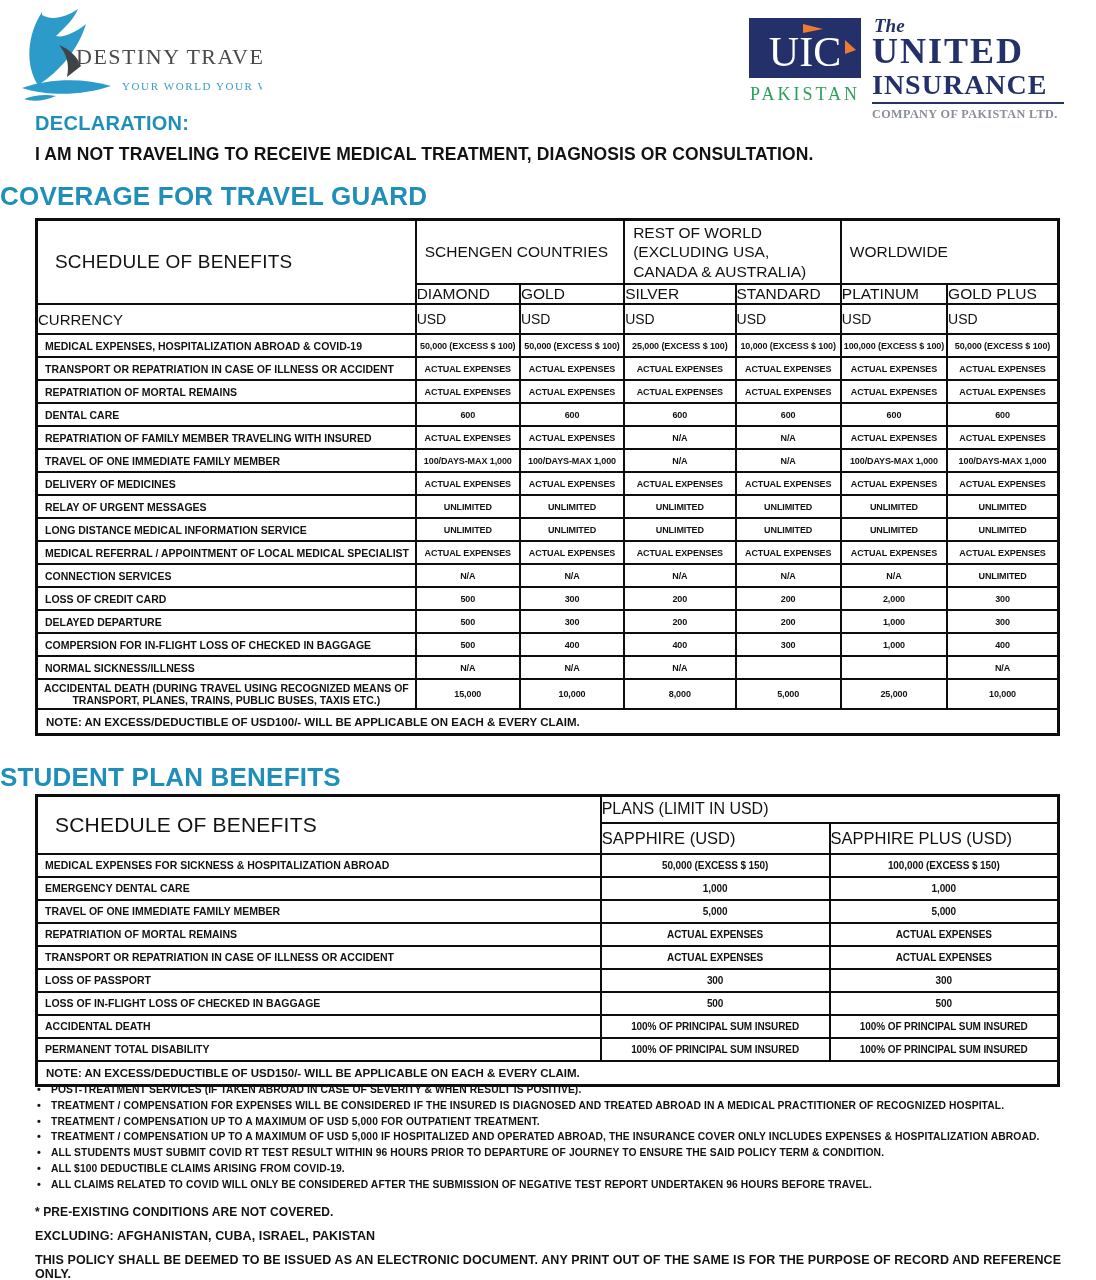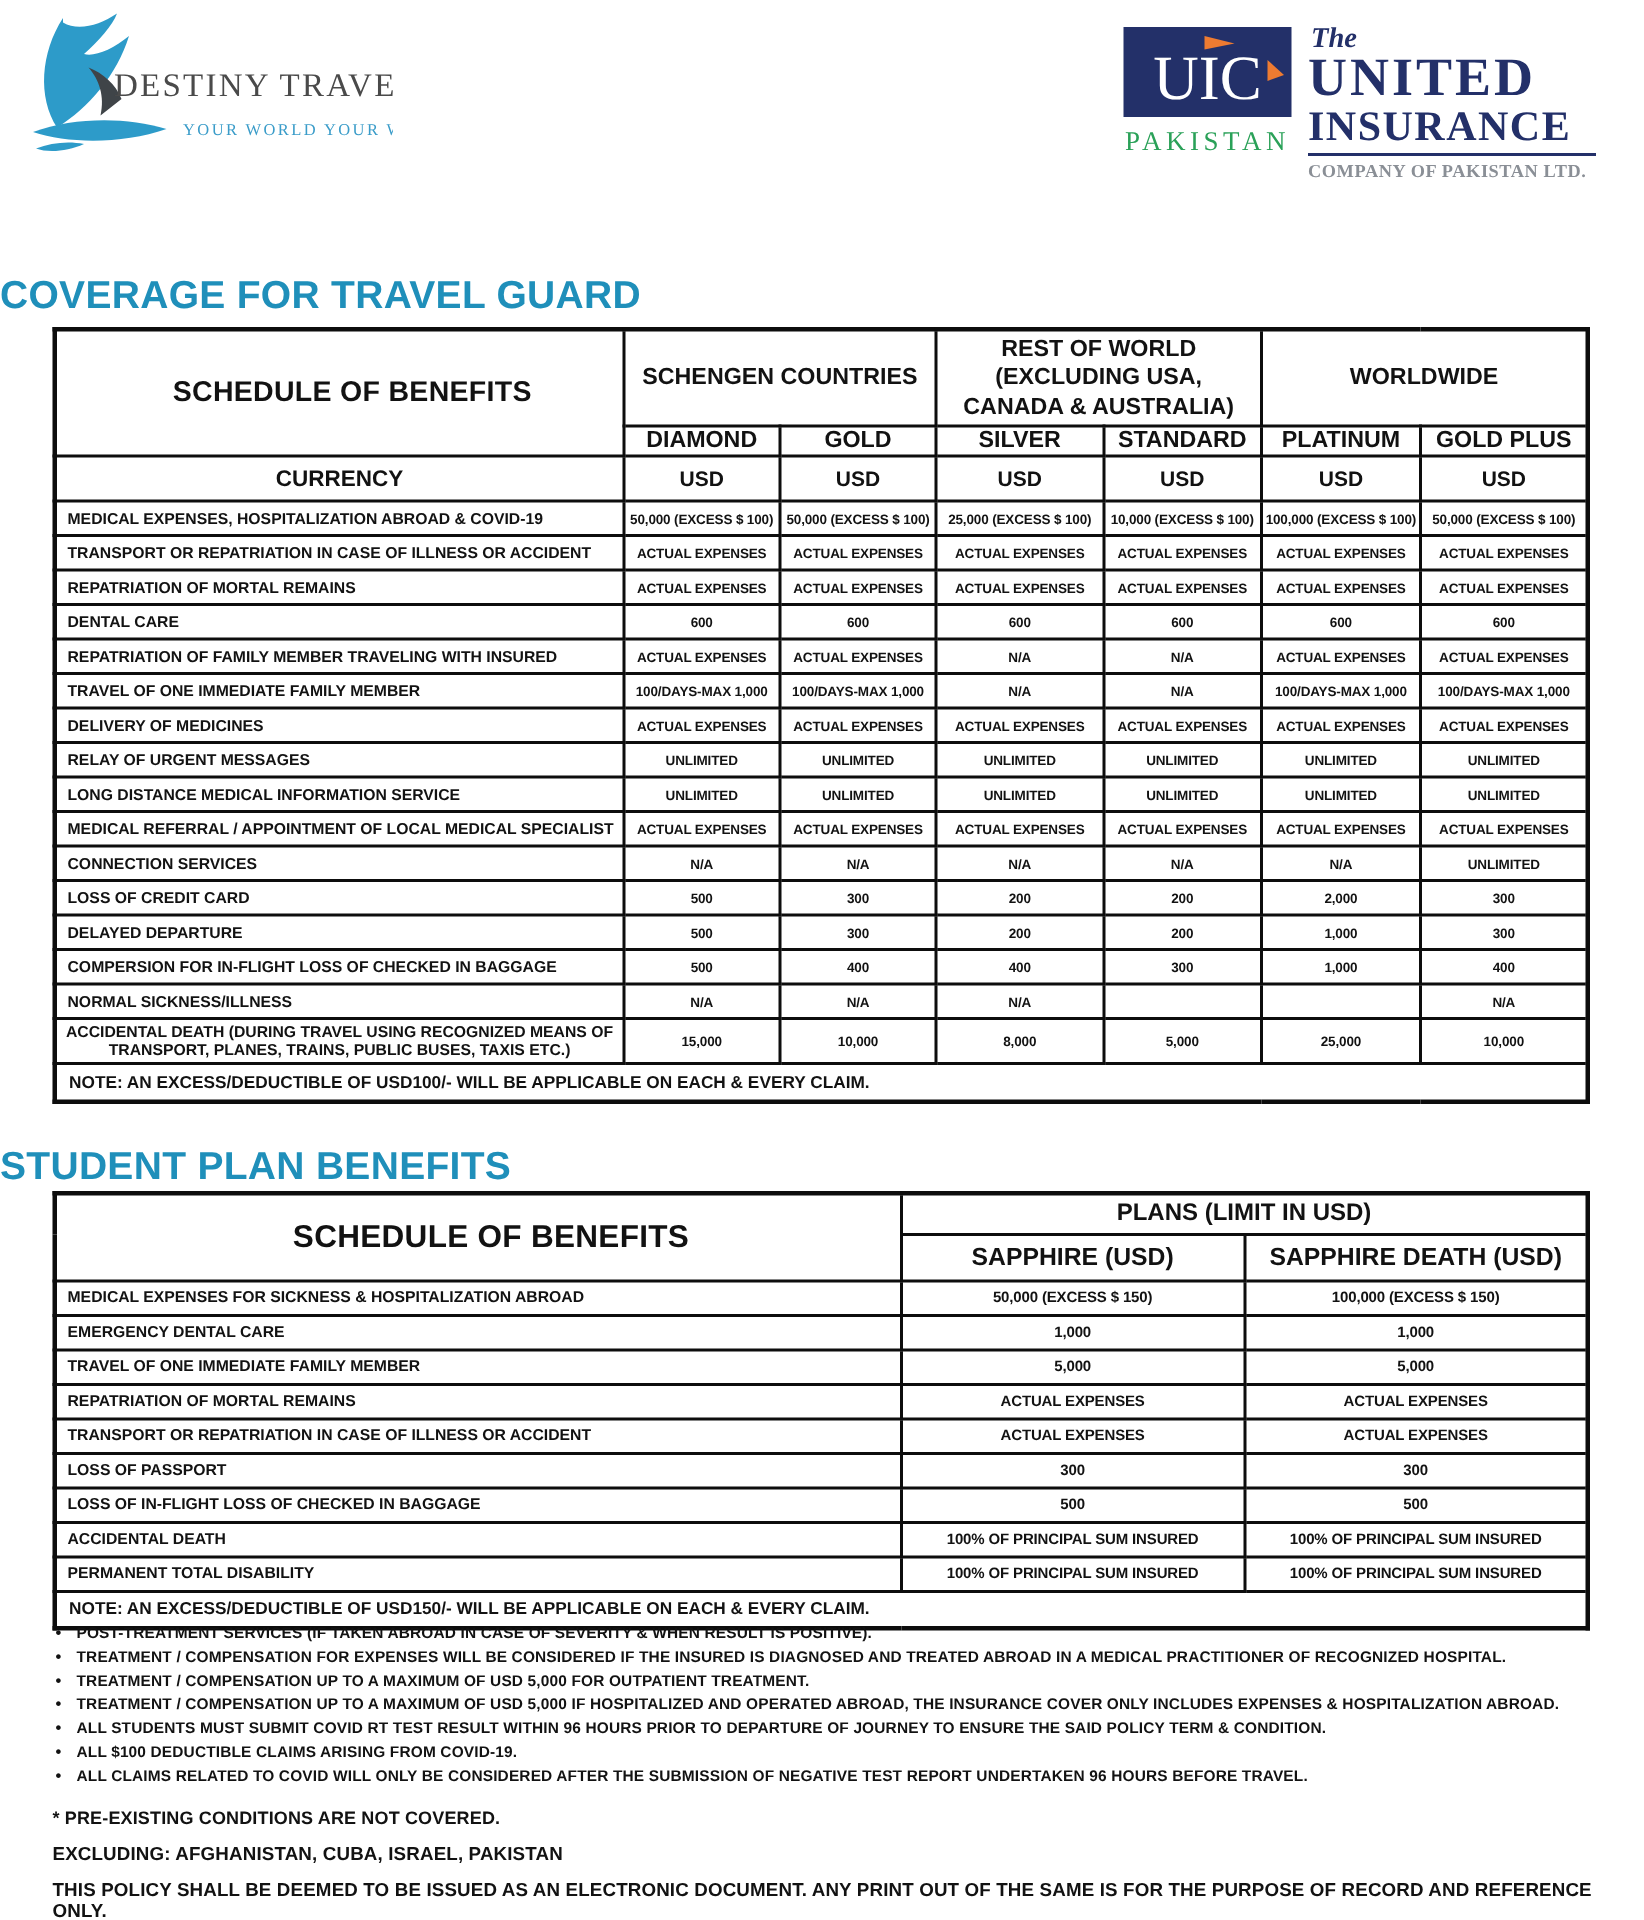--- a/index.html
+++ b/index.html
@@ -32,21 +32,21 @@
     font-size:26px; font-weight:bold; color:var(--accent,#1f8fba); letter-spacing:0.2px; }
   #title-travel  { top:181px; }
   #title-student { top:762px; }
 
   
   .tbl { position:absolute; left:35px; width:1025px; border-collapse:collapse; table-layout:fixed;
          border:3px solid var(--border,#0d0d0d); }
   #tbl-travel  { top:218px; }
   #tbl-student { top:794px; }
   .tbl th, .tbl td { border:2px solid var(--border,#0d0d0d); vertical-align:middle; }
-  .tbl thead th { font-weight:bold; text-align:center; }
+  .tbl thead th { font-weight:normal; text-align:left; }
 
   .schedule-th  { font-size:19px; letter-spacing:0.2px;padding-left:17px; }
   .group-th     { font-size:15.5px; height:60px; line-height:1.25; padding:2px 8px; }
   .plan-th      { font-size:15.5px; height:16px; }
   .currency-row th { height:30px; }
   .currency-th  { font-size:15px; }
   .usd-th       { font-size:14px; }
 
   .tbl tbody tr { height:23px; }
   .row-label { font-size:10.5px; font-weight:bold; text-align:left; padding:2px 4px 2px 7px; line-height:1.15; }
@@ -100,20 +100,24 @@
       </svg>
       <div class="uic-textblock">
         <div class="uic-the">The</div>
         <div class="uic-line1">UNITED</div>
         <div class="uic-line2">INSURANCE</div>
         <div class="uic-sub">COMPANY OF PAKISTAN LTD.</div>
       </div>
     </div>
   </div>
 
+  <div class="declaration">
+    <div class="decl-label">DECLARATION:</div>
+    <div class="decl-text">I AM NOT TRAVELING TO RECEIVE MEDICAL TREATMENT, DIAGNOSIS OR CONSULTATION.</div>
+  </div>
 
   <div class="section-title" id="title-travel">COVERAGE FOR TRAVEL GUARD</div>
 
   <table class="tbl" id="tbl-travel">
     <colgroup>
       <col style="width:37.1%">
       <col style="width:10.2%">
         <col style="width:10.2%">
       <col style="width:10.9%">
         <col style="width:10.3%">
@@ -306,21 +310,21 @@
         <col style="width:22.4%">
         <col style="width:22.4%">
     </colgroup>
     <thead>
       <tr>
         <th class="schedule-th" rowspan="2">SCHEDULE OF BENEFITS</th>
         <th class="plans-th" colspan="2">PLANS (LIMIT IN USD)</th>
       </tr>
       <tr>
         <th class="plan-col-th">SAPPHIRE (USD)</th>
-        <th class="plan-col-th">SAPPHIRE DEATH (USD)</th>
+        <th class="plan-col-th">SAPPHIRE PLUS (USD)</th>
       </tr>
     </thead>
     <tbody>
         <tr>
           <td class="row-label">MEDICAL EXPENSES FOR SICKNESS &amp; HOSPITALIZATION ABROAD</td>
           <td class="row-val">50,000 (EXCESS $ 150)</td>
           <td class="row-val">100,000 (EXCESS $ 150)</td>
         </tr>
         <tr>
           <td class="row-label">EMERGENCY DENTAL CARE</td>

